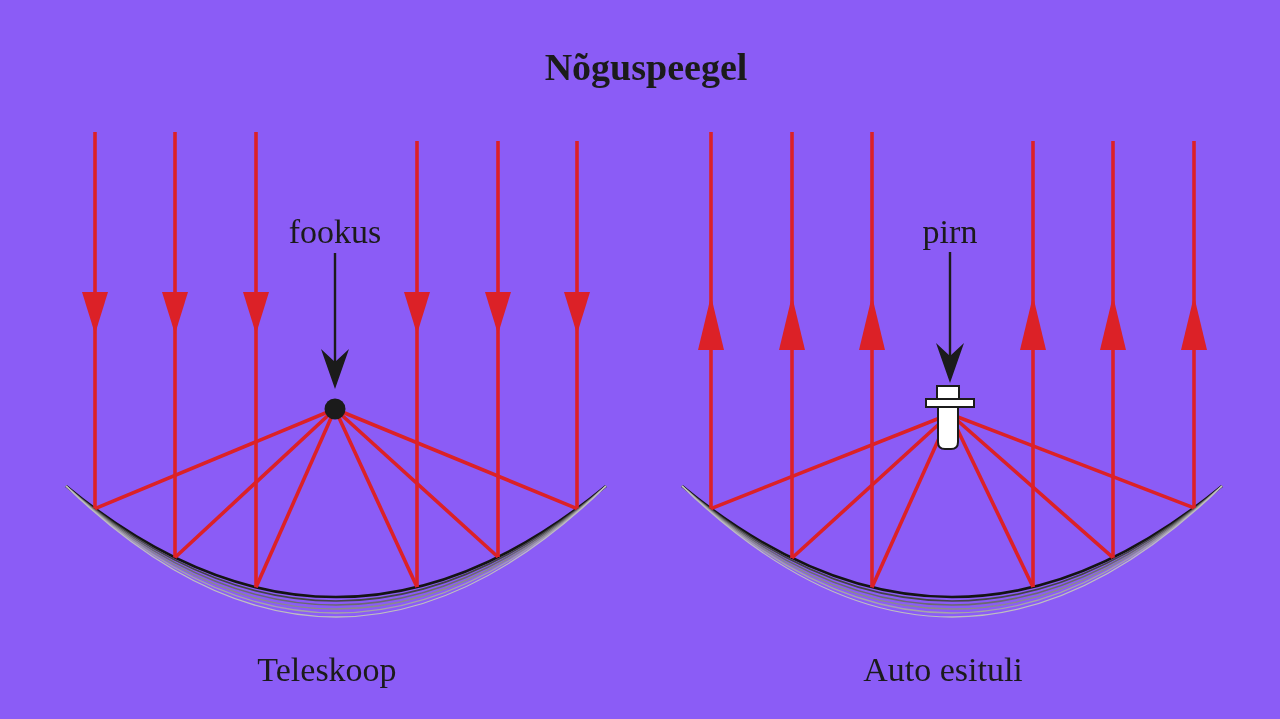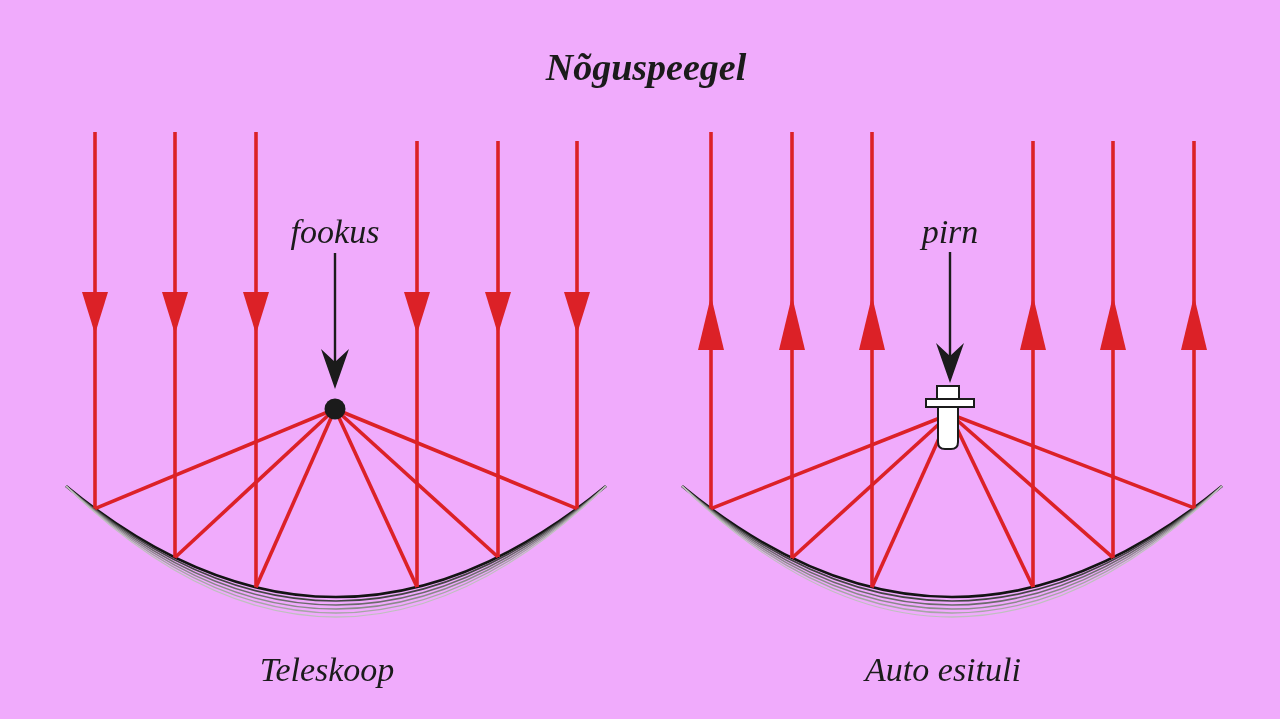--- a/index.html
+++ b/index.html
@@ -1,23 +1,22 @@
 <!DOCTYPE html>
 <html><head>
 <meta charset="utf-8">
 <style>
   html, body { margin: 0; padding: 0; background: #ffffff; }
   #stage {
     position: relative;
     width: 1280px;
     height: 719px;
-    background: #f0abfc;
+    background: #8b5cf6;
     overflow: hidden;
     font-family: "Liberation Serif", serif;
-    font-style: italic;
   }
   svg text {
     font-family: "Liberation Serif", serif;
     fill: #1b1b1b;
   }
   .title-text  { font-size: 38px; font-weight: bold; }
   .label-text  { font-size: 34px; }
   .caption-text{ font-size: 34px; }
 </style>
 </head>

